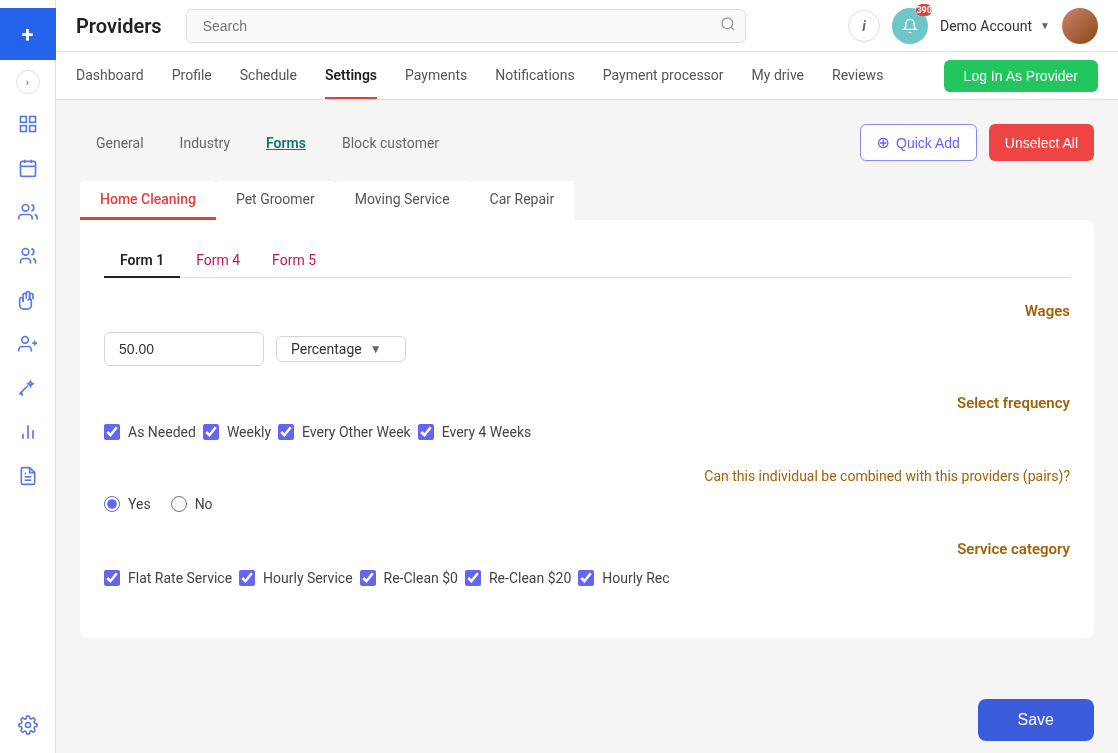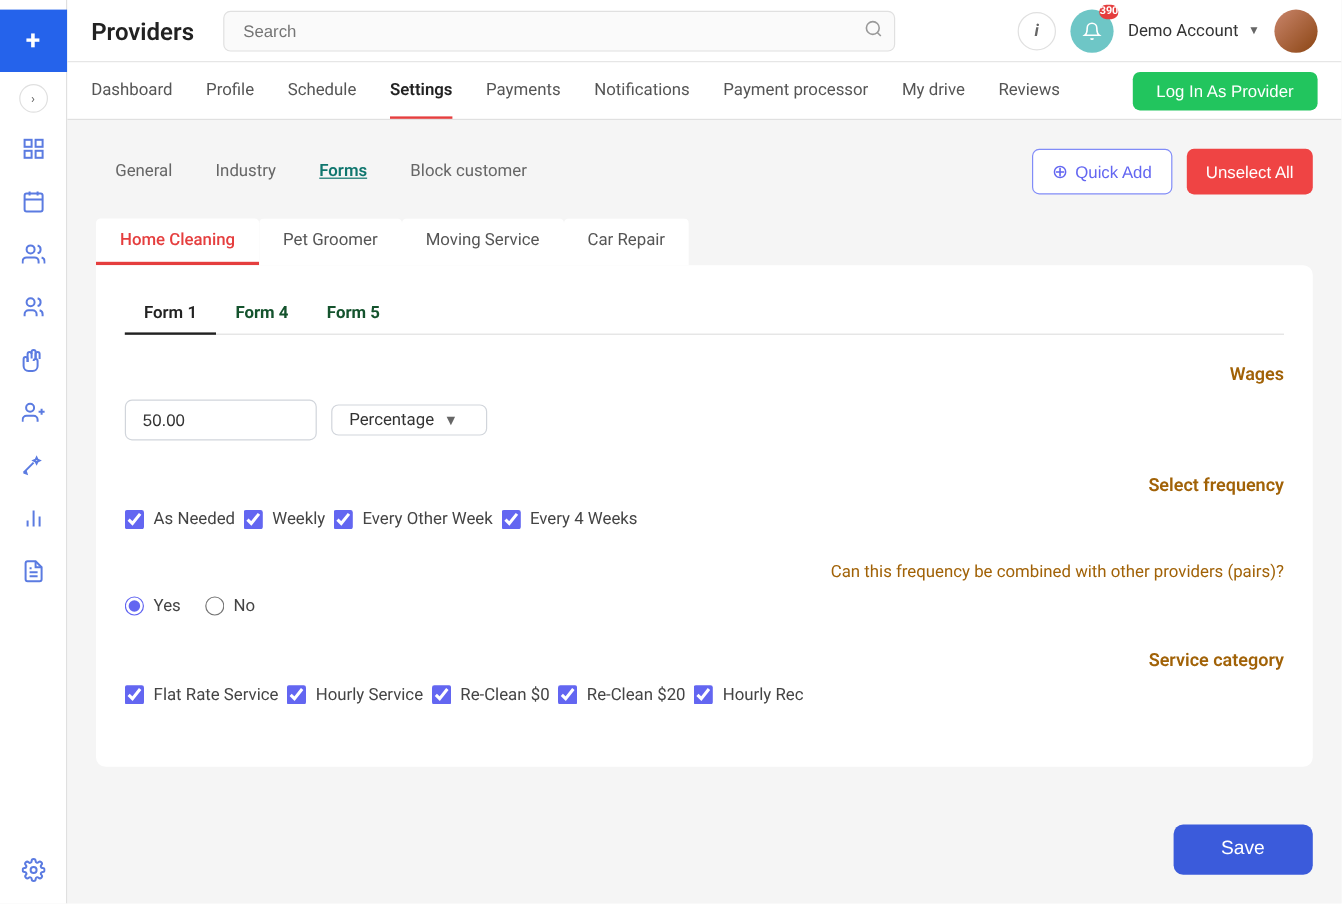--- a/index.html
+++ b/index.html
@@ -52,42 +52,42 @@
     
     .industry-tabs { display: flex; gap: 0; margin-bottom: 0; }
     .industry-tab { padding: 10px 20px; font-size: 14px; color: #555; cursor: pointer; border-bottom: 3px solid transparent; background: #fff; border-radius: 4px 4px 0 0; }
     .industry-tab.active { color: #e53e3e; border-bottom: 3px solid #e53e3e; font-weight: 500; }
 
     
     .card { background: #fff; border-radius: 0 8px 8px 8px; padding: 24px; }
 
     
     .form-tabs { display: flex; gap: 0; margin-bottom: 24px; border-bottom: 1px solid #e0e0e0; }
-    .form-tab { padding: 8px 16px; font-size: 14px; color: #14532d; cursor: pointer; border-bottom: 2px solid transparent; margin-bottom: -1px; font-weight: bold; }
+    .form-tab { padding: 8px 16px; font-size: 14px; color: #be185d; cursor: pointer; border-bottom: 2px solid transparent; margin-bottom: -1px; }
     .form-tab.active { color: #222; font-weight: 600; border-bottom: 2px solid #222; }
 
     
     .form-section { margin-bottom: 28px; }
     .section-label { font-size: 15px; font-weight: 600; color: #a16207; margin-bottom: 12px; text-align: right; }
     .wages-row { display: flex; gap: 12px; align-items: center; }
     .wages-input { border: 1px solid #d1d5db; border-radius: 6px; padding: 8px 14px; font-size: 14px; width: 160px; color: #333; outline: none; }
     .wages-select { border: 1px solid #d1d5db; border-radius: 6px; padding: 4px 14px; font-size: 14px; color: #333; background: #fff; cursor: pointer; display: flex; align-items: center; gap: 8px; min-width: 130px; }
     .wages-select .chev { font-size: 12px; color: #666; }
 
     .checkbox-row { display: flex; align-items: center; gap: 7px; flex-wrap: wrap; }
     .checkbox-item { display: flex; align-items: center; gap: 8px; font-size: 14px; color: #444; cursor: pointer; }
     .checkbox-item input[type="checkbox"] { width: 16px; height: 16px; accent-color: #6366f1; cursor: pointer; }
     .checkbox-item input[type="checkbox"]:checked { accent-color: #6366f1; }
 
     .radio-row { display: flex; align-items: center; gap: 20px; }
     .radio-item { display: flex; align-items: center; gap: 8px; font-size: 14px; color: #444; cursor: pointer; }
     .radio-item input[type="radio"] { width: 16px; height: 16px; accent-color: #6366f1; cursor: pointer; }
 
     
-    .save-bar { position: fixed; bottom: 12px; right: 0; width: calc(1118px - 56px); padding: 12px 24px; display: flex; justify-content: flex-end; background: transparent; }
+    .save-bar { position: fixed; bottom: 0; right: 0; width: calc(1118px - 56px); padding: 12px 24px; display: flex; justify-content: flex-end; background: transparent; }
     .save-btn { background: #3b5bdb; color: #fff; border: none; padding: 12px 40px; border-radius: 8px; font-size: 16px; font-weight: 500; cursor: pointer; }
   </style>
 </head>
 <body>
 
 <div class="app-container">
 
   <div class="icon-bar">
     <div class="icon-bar-top">
       <span style="color:#fff; font-size:22px; font-weight:bold;">+</span>
@@ -279,21 +279,21 @@
               <span>Every Other Week</span>
             </label>
             <label class="checkbox-item">
               <input type="checkbox" checked="" style="">
               <span>Every 4 Weeks</span>
             </label>
           </div>
         </div>
 
         <div class="form-section">
-          <div class="section-label" style="font-weight:400; font-size:14px;">Can this frequency be combined with other providers (pairs)?</div>
+          <div class="section-label" style="font-weight:400; font-size:14px;">Can this individual be combined with this providers (pairs)?</div>
           <div class="radio-row">
             <label class="radio-item">
               <input type="radio" name="pairs" checked="" style="">
               <span>Yes</span>
             </label>
             <label class="radio-item">
               <input type="radio" name="pairs" style="">
               <span>No</span>
             </label>
           </div>

